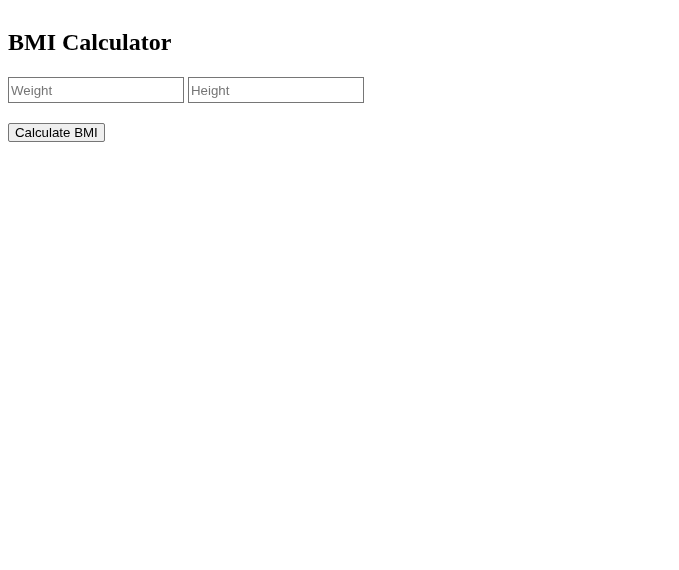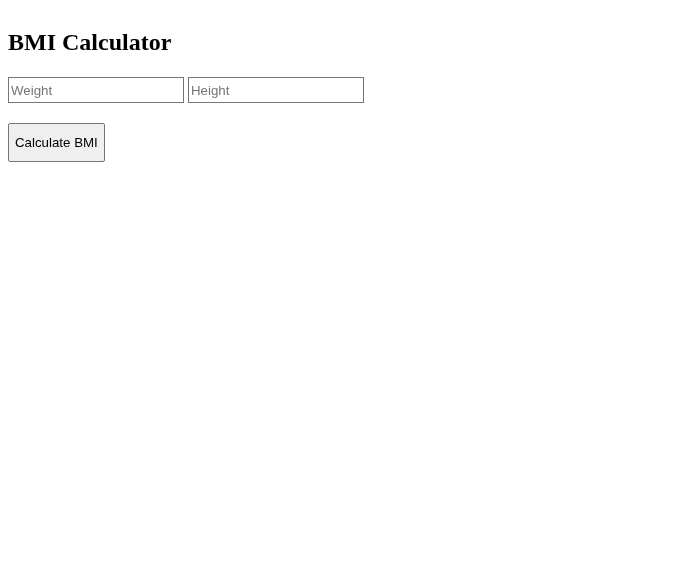--- a/index.html
+++ b/index.html
@@ -27,21 +27,21 @@
     }
     input[type="text"]::placeholder {
       color: #757575;
     }
     .button-row {
       margin-top: 20px;
     }
     button {
       font-family: Arial, sans-serif;
       font-size: 13.3px;
-      padding: 11px 6px;
+      padding: 1px 6px;
       border: 1px solid #767676;
       background: #efefef;
       border-radius: 2px;
       cursor: pointer;
     }
   </style>
 </head>
 <body>
 
 <h1>BMI Calculator</h1>

